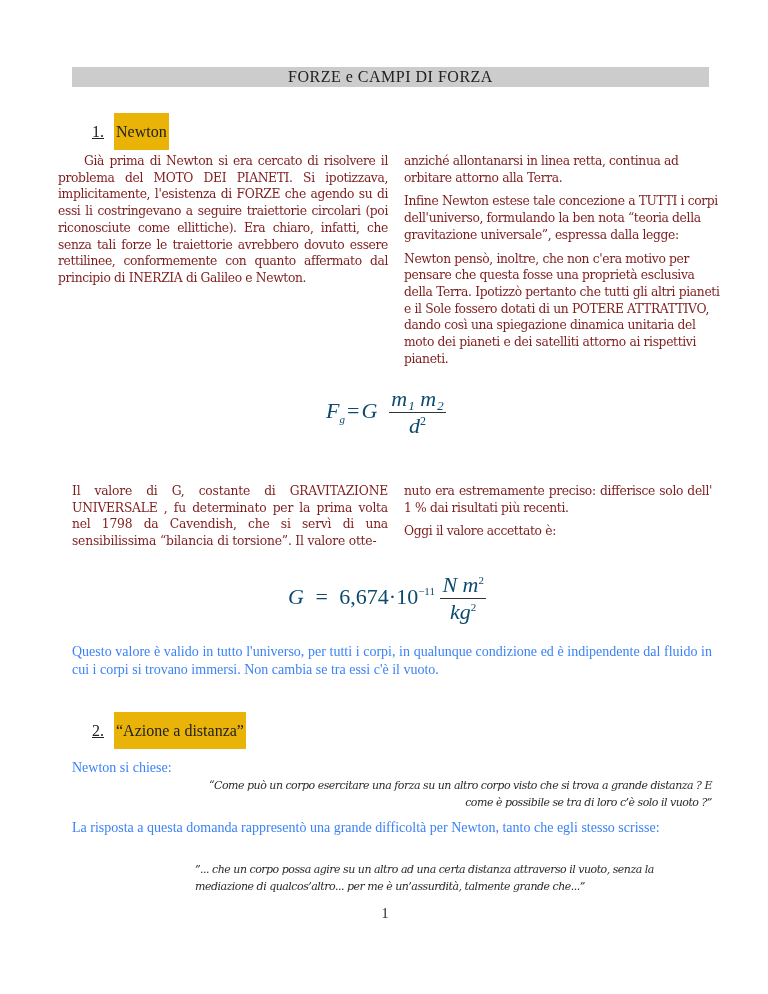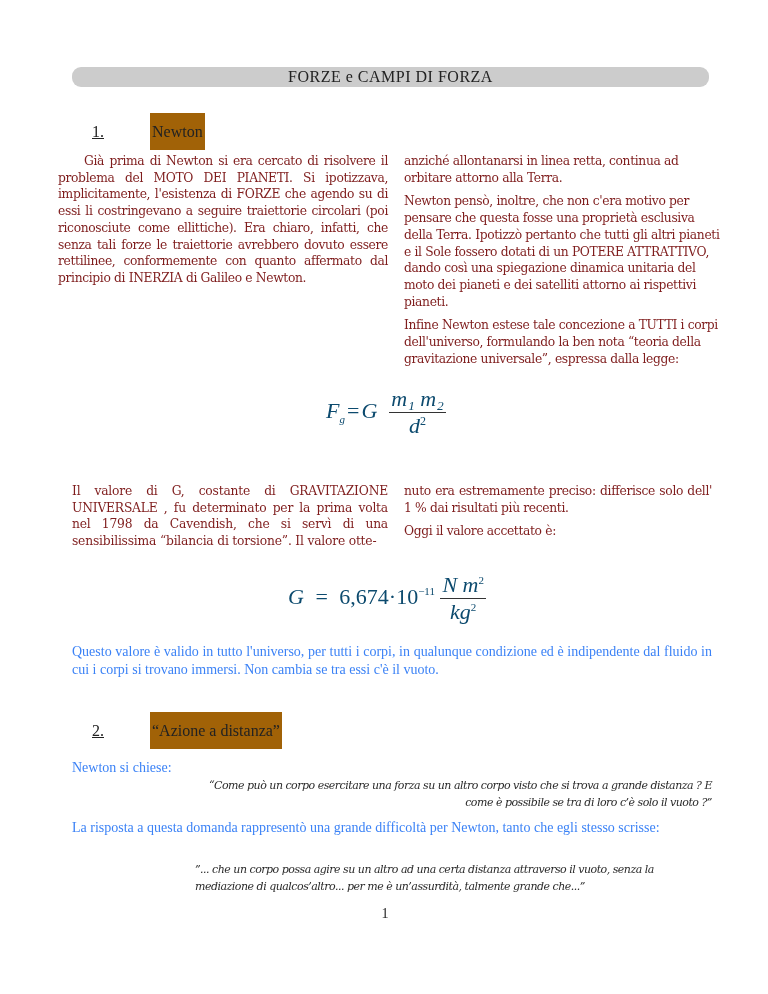--- a/index.html
+++ b/index.html
@@ -4,27 +4,27 @@
   <style>
     html, body { margin: 0; padding: 0; background: #ffffff; }
     body {
       width: 768px; height: 994px; position: relative; overflow: hidden;
       font-family: "DejaVu Serif", serif; color: #222;
     }
     .page-title {
       position: absolute; left: 72px; top: 67px; width: 637px; height: 20px;
       background: #cccccc; text-align: center;
       font-family: "Liberation Serif", serif; font-size: 16px; line-height: 20px;
-      letter-spacing: 0.5px; color: #222; border-radius: 9px;
+      letter-spacing: 0.5px; color: #222;
     }
     .section-heading {
       position: absolute; font-family: "Liberation Serif", serif; font-size: 16px; color: #222;
     }
     .section-heading .num { text-decoration: underline; margin-right: 10px; }
-    .section-heading .label { background: #a16207; padding: 10px 2px; margin-left: 36px; }
+    .section-heading .label { background: #eab308; padding: 10px 2px; }
     .col {
       position: absolute; font-family: "DejaVu Serif", serif; font-size: 12.3px;
       line-height: 16.7px; color: #7f1d1d; letter-spacing: -0.35px;
     }
     .col p { margin: 0 0 7px 0; }
     .indent { text-indent: 26px; }
     .justify { text-align: justify; }
     .formula {
       position: absolute; font-family: "Liberation Serif", serif; font-style: italic; color: #0c4a6e;
     }
@@ -54,22 +54,22 @@
 <div class="section-heading" style="left:92px; top:123px;">
   <span class="num">1.</span><span class="label">Newton</span>
 </div>
 
 <div class="col justify" style="left:58px; top:153px; width:330px;">
   <p class="indent">Già prima di Newton si era cercato di risolvere il problema del  MOTO DEI  PIANETI. Si ipotizzava, implicitamente, l'esistenza di  FORZE  che agendo su di essi li costringevano a seguire traiettorie circolari (poi riconosciute come ellittiche). Era chiaro, infatti, che senza tali forze le traiettorie avrebbero dovuto essere rettilinee, conformemente con quanto affermato dal principio di INERZIA  di Galileo e Newton.</p>
 </div>
 
 <div class="col" style="left:404px; top:153px; width:318px;">
   <p>anziché allontanarsi in linea retta, continua ad orbitare attorno alla Terra.</p>
+  <p>Infine Newton estese tale concezione a TUTTI i corpi dell'universo, formulando la ben nota “teoria della gravitazione universale”, espressa dalla legge:</p>
   <p>Newton pensò, inoltre, che non c'era motivo per pensare che questa fosse una proprietà esclusiva della Terra. Ipotizzò pertanto che tutti gli altri pianeti e il Sole fossero dotati di un POTERE ATTRATTIVO, dando così una spiegazione dinamica unitaria del moto dei pianeti e dei satelliti attorno ai rispettivi pianeti.</p>
-  <p>Infine Newton estese tale concezione a TUTTI i corpi dell'universo, formulando la ben nota “teoria della gravitazione universale”, espressa dalla legge:</p>
 </div>
 
 <div class="formula" style="left:326px; top:386px; font-size:22px;">
   <span>F</span><sub style="font-size:11px;">g</sub><span style="font-style:normal; margin:0 2px;">=</span><span style="margin-right:12px;">G</span><span class="frac"><span class="num-part">m₁ m₂</span><span class="den-part"><span>d</span><sup style="font-style:normal; font-size:12px;">2</sup></span></span>
 </div>
 
 <div class="col justify" style="left:72px; top:483px; width:316px; letter-spacing:-0.2px;">
   <p>Il valore di G, costante di  GRAVITAZIONE UNIVERSALE , fu determinato per la prima volta nel 1798 da Cavendish, che si servì di una sensibilissima “bilancia di torsione”. Il valore otte-</p>
 </div>
 

